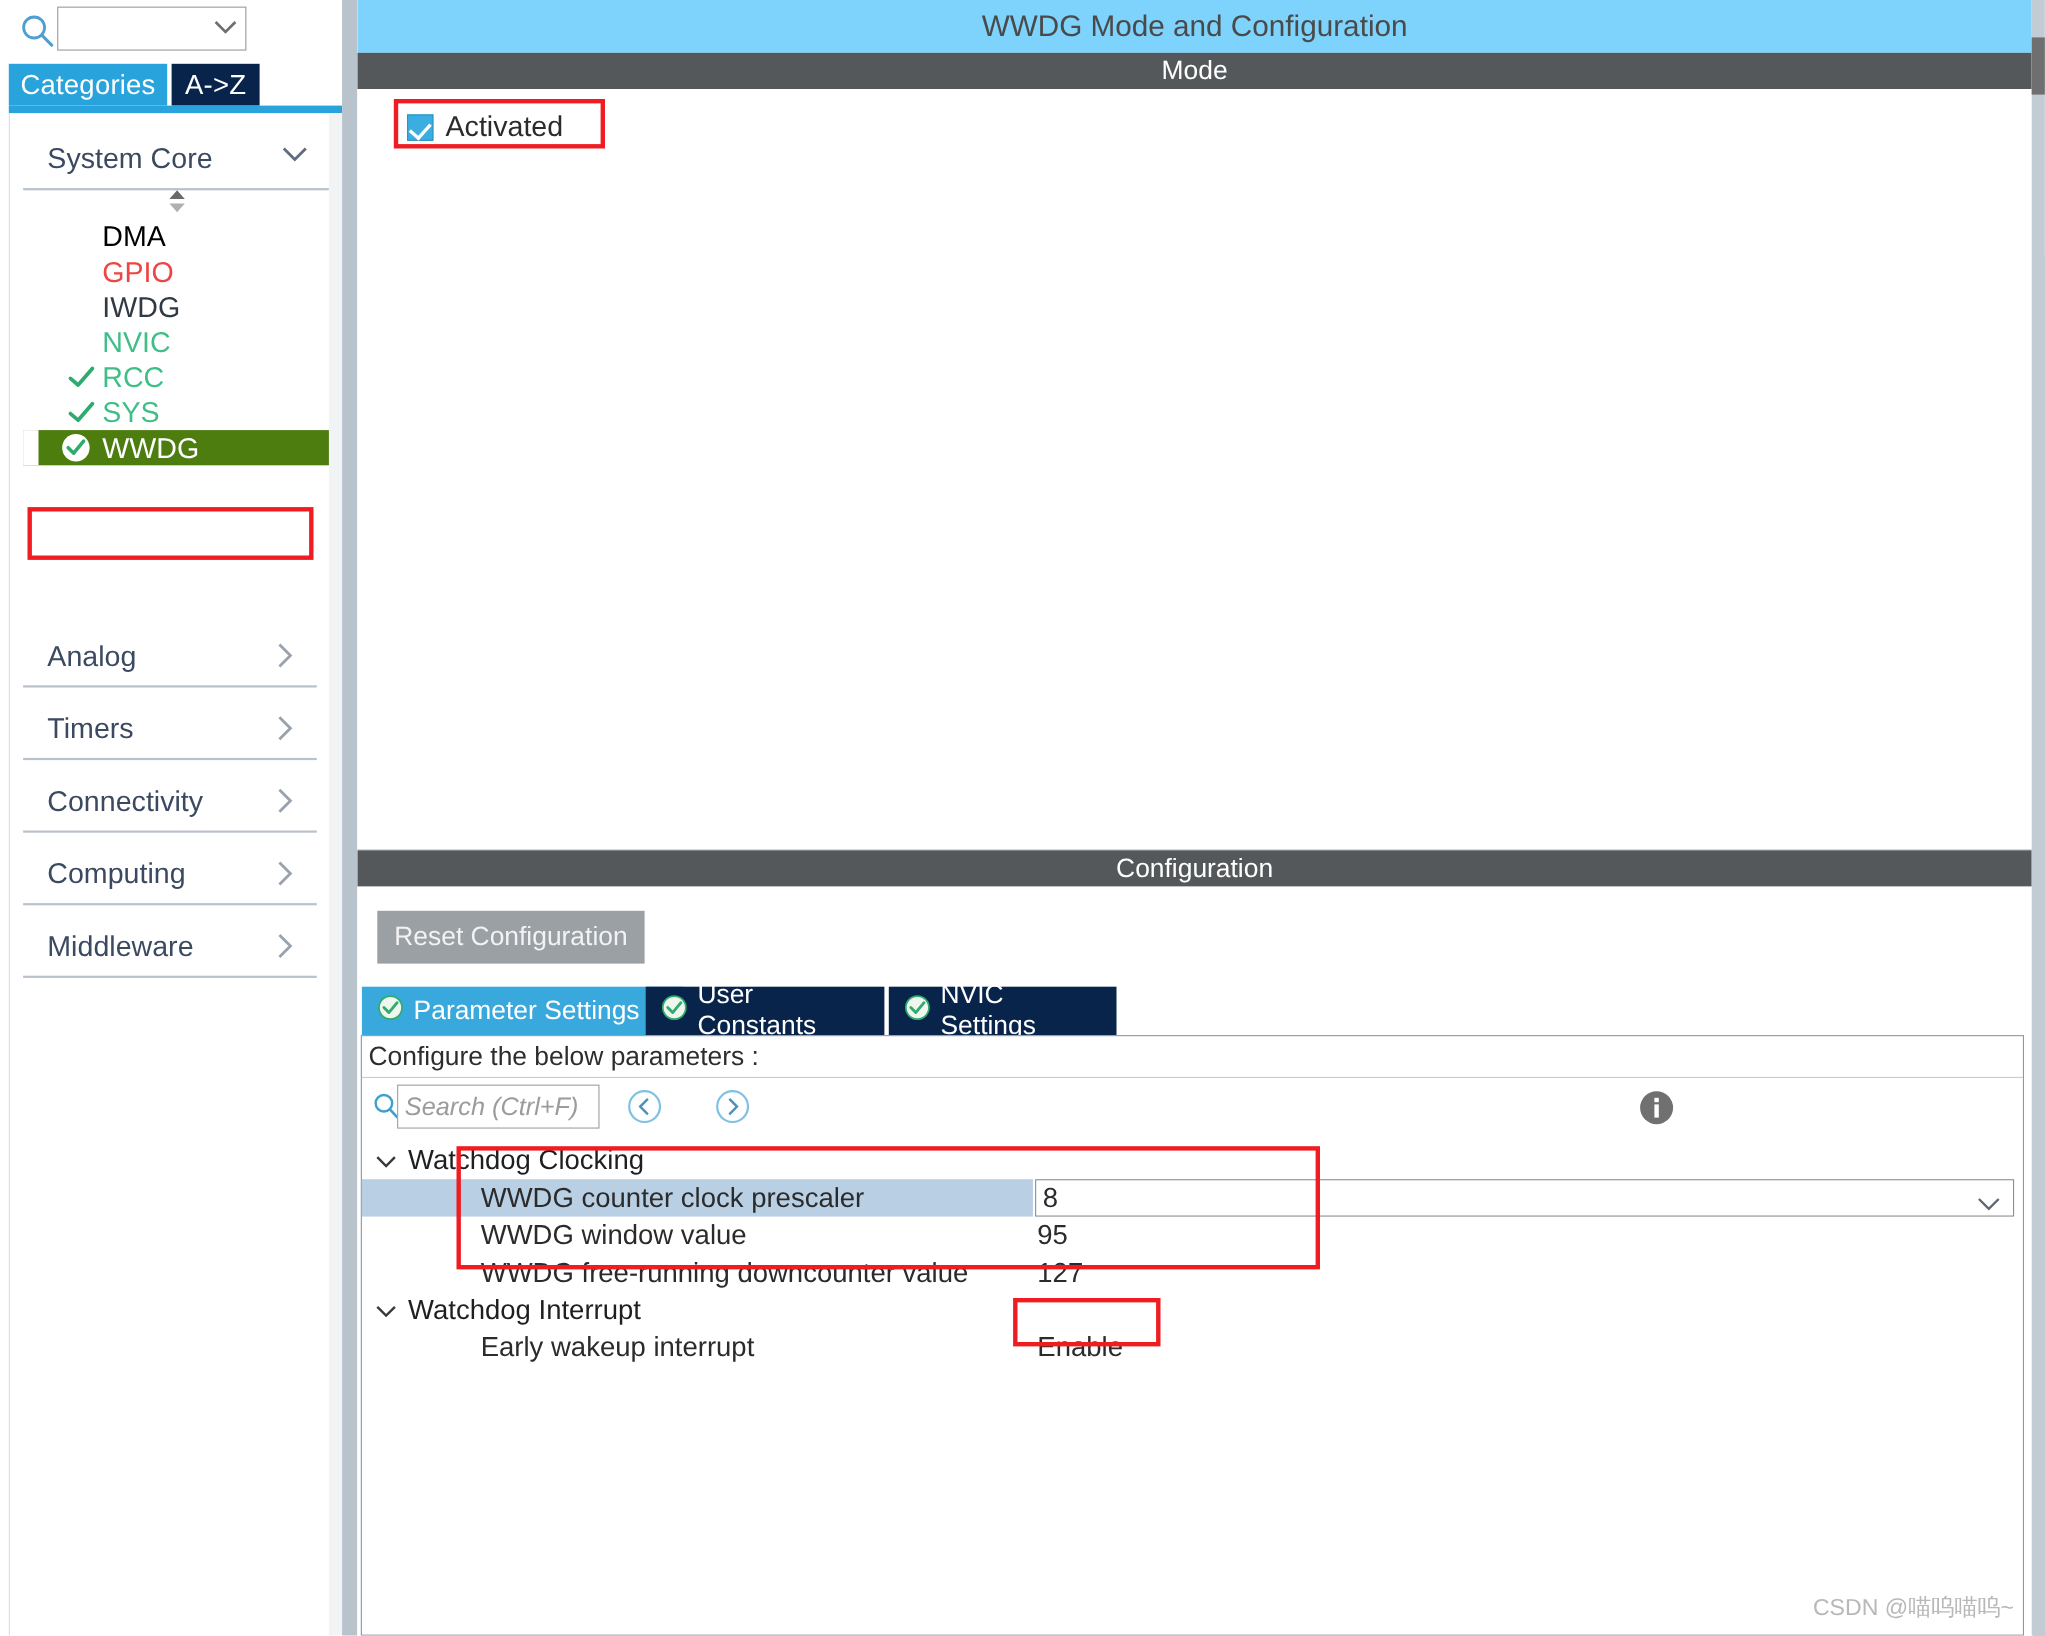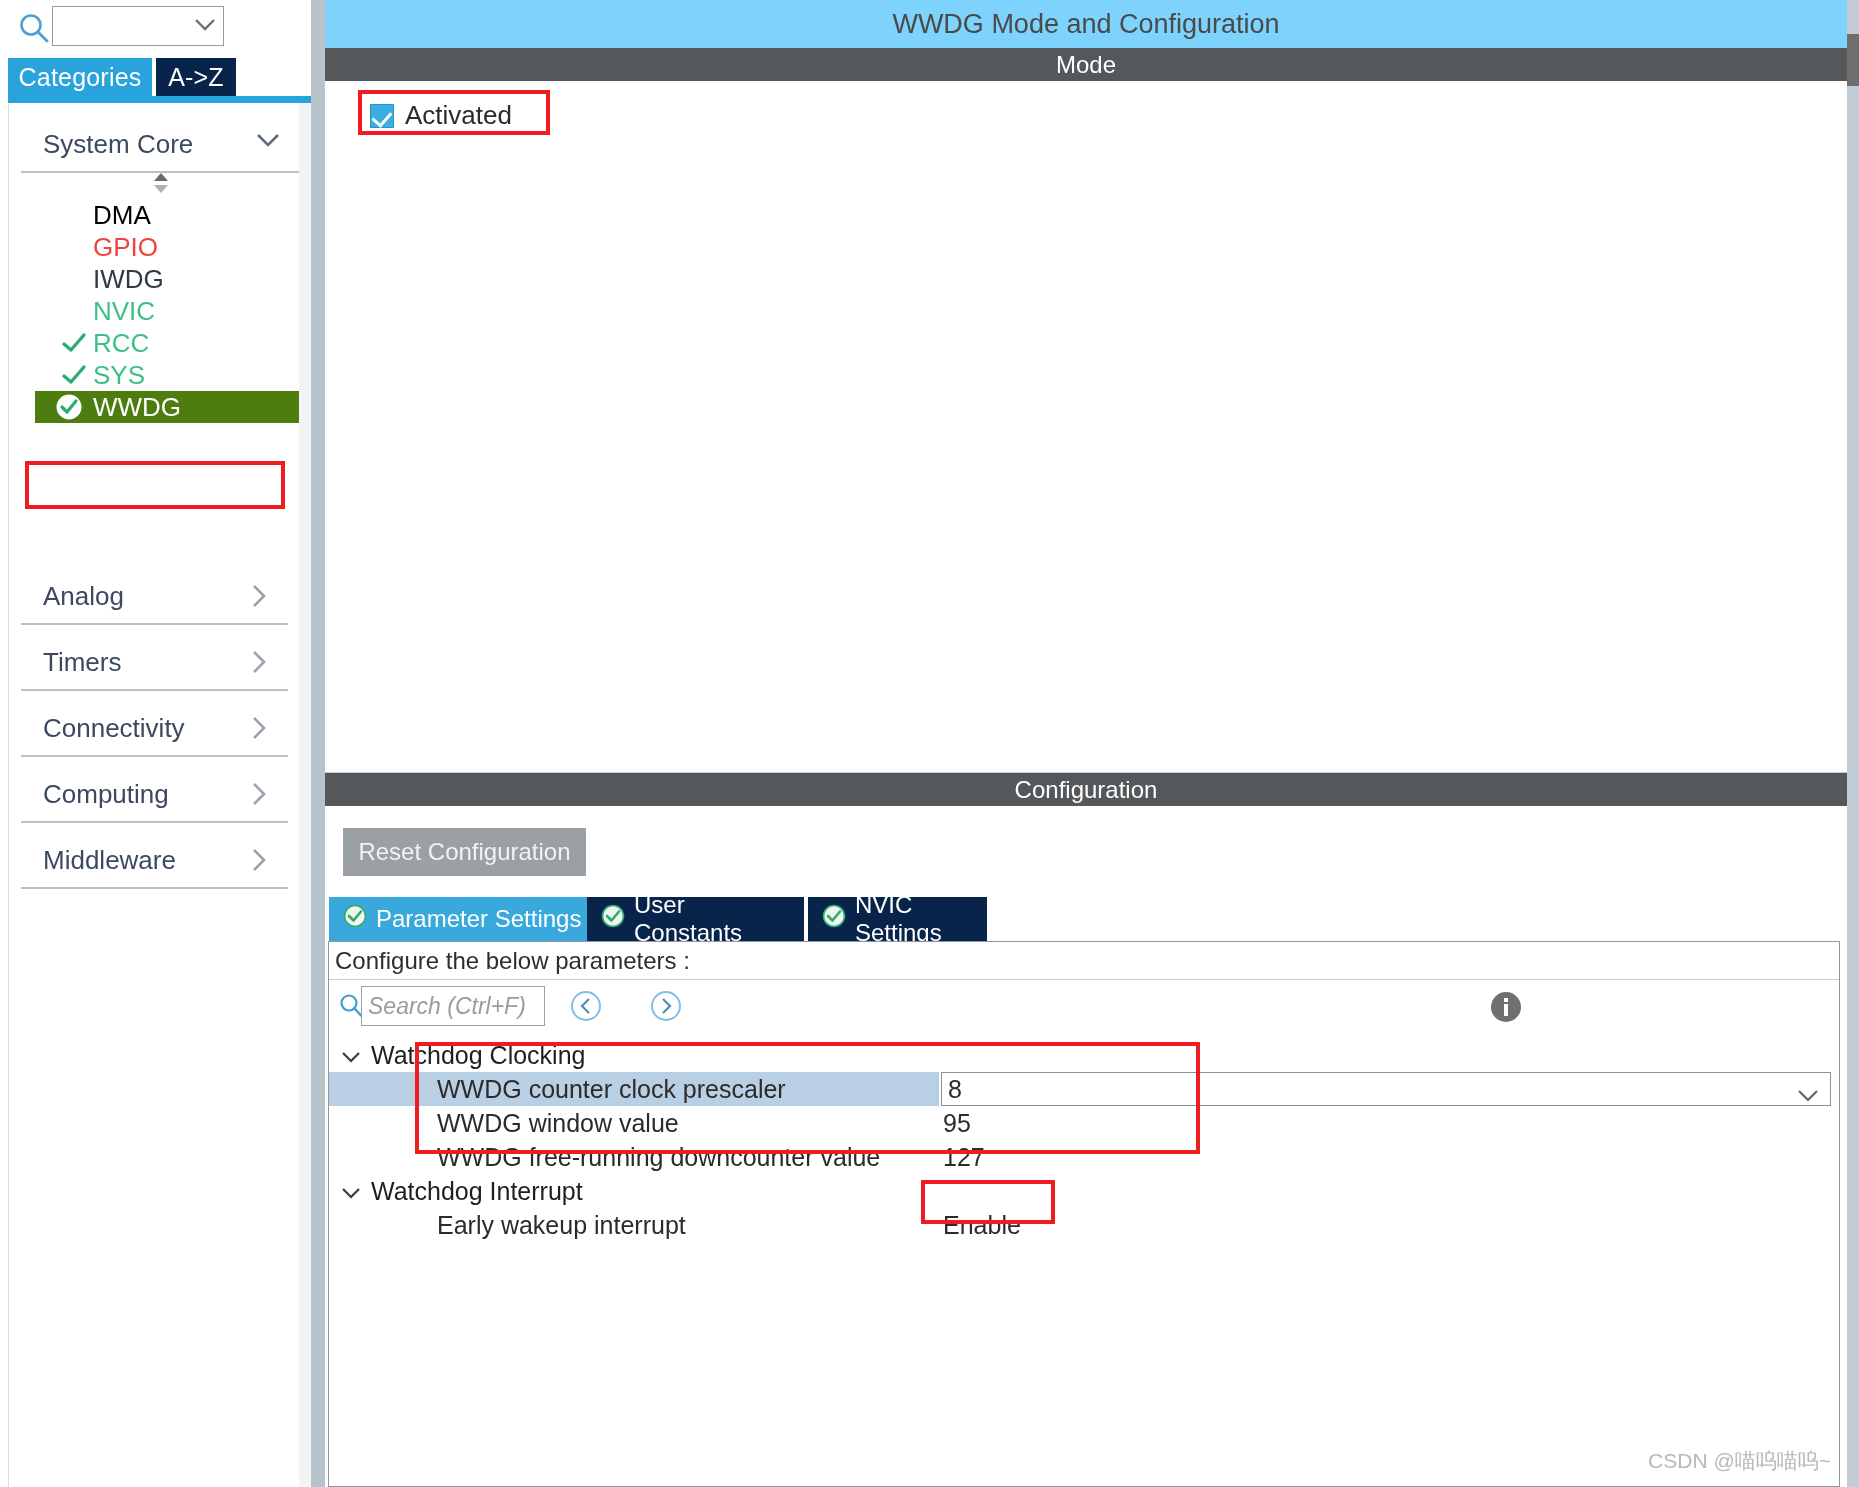--- a/index.html
+++ b/index.html
@@ -115,21 +115,21 @@
   
   #cfg-tabs{position:absolute;left:4px;top:91px;height:44px;}
   .cfg-tab{
     position:absolute;top:0;height:44px;box-sizing:border-box;
     display:flex;align-items:center;font-size:24px;color:#ffffff;
     padding:0 14px;
   }
   .cfg-tab .dot{margin-right:9px;}
   #cfg-tab-0{left:0;width:292px;background:#39a9dd;}
   #cfg-tab-1{left:258px;width:217px;background:#08244a;}
-  #cfg-tab-2{left:479px;width:179px;background:#08244a;}
+  #cfg-tab-2{left:479px;width:207px;background:#08244a;}
 
   #cfg-panel{
     position:absolute;left:3px;top:135px;width:1512px;height:546px;
     background:#ffffff;border:1px solid #8a98a6;box-sizing:border-box;
   }
   #cfg-hint{
     position:absolute;left:0;top:0;width:1510px;height:38px;
     display:flex;align-items:center;font-size:24px;color:#2d2d2d;padding-left:6px;
     box-sizing:border-box;border-bottom:1px solid #c6ccd2;
   }

